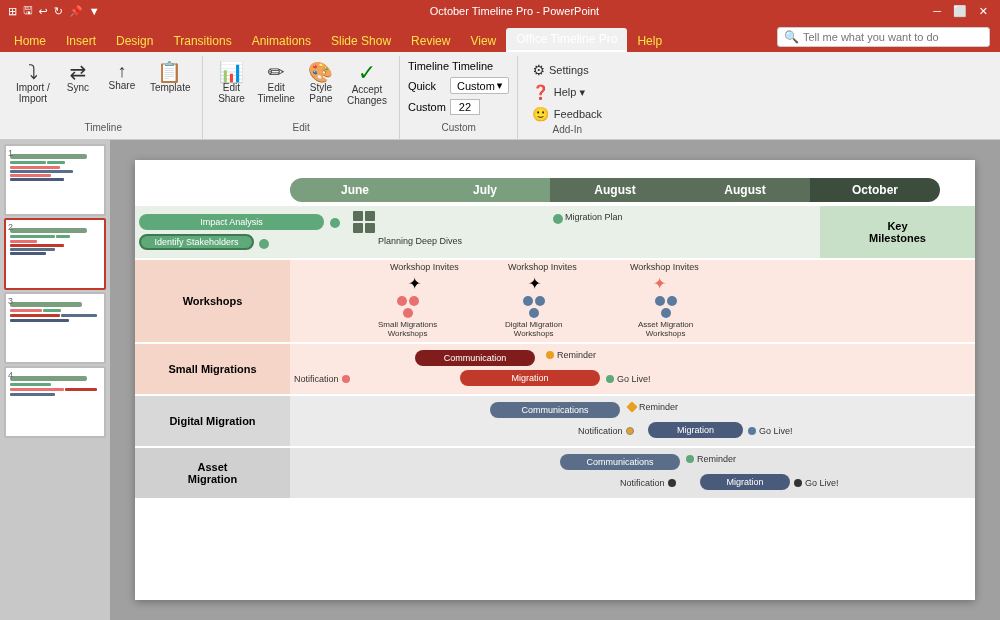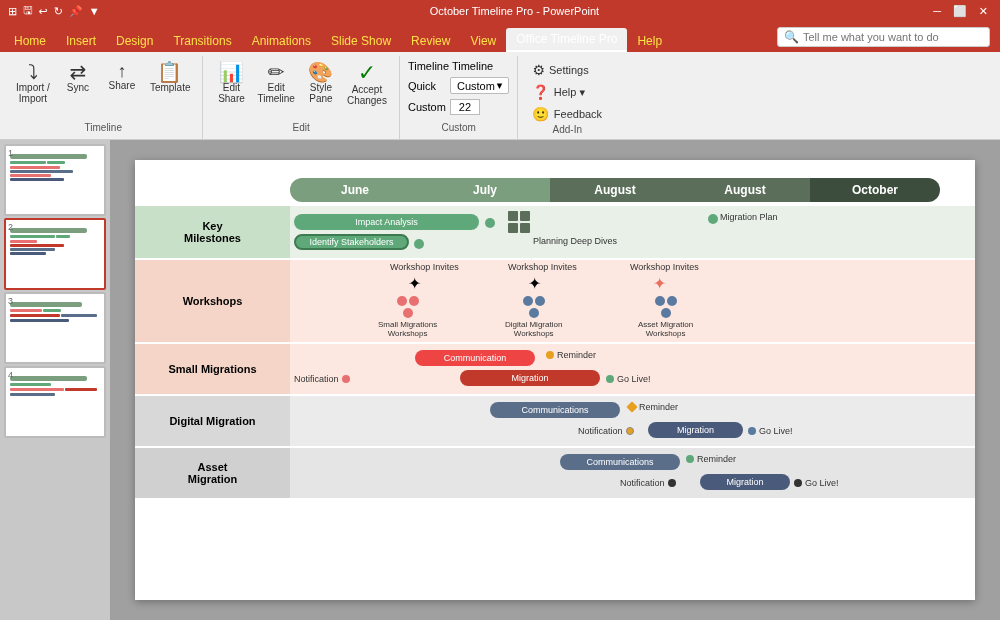--- a/index.html
+++ b/index.html
@@ -248,21 +248,20 @@
 
       <div style="display:flex; margin-left:155px; margin-top:18px; height:24px;">
         <div style="background:#7a9e7e; width:130px; border-radius:14px 0 0 14px; display:flex;align-items:center;justify-content:center; color:white; font-weight:bold; font-size:12px;">June</div>
         <div style="background:#7a9e7e; width:130px; display:flex;align-items:center;justify-content:center; color:white; font-weight:bold; font-size:12px;">July</div>
         <div style="background:#5a6e5a; width:130px; display:flex;align-items:center;justify-content:center; color:white; font-weight:bold; font-size:12px;">August</div>
         <div style="background:#5a6e5a; width:130px; display:flex;align-items:center;justify-content:center; color:white; font-weight:bold; font-size:12px;">August</div>
         <div style="background:#3d4d3d; width:130px; border-radius:0 14px 14px 0; display:flex;align-items:center;justify-content:center; color:white; font-weight:bold; font-size:12px;">October</div>
       </div>
 
       <div style="display:flex; margin-top:4px;">
-        <div style="width:155px; background:#c8dfc8; display:flex; align-items:center; justify-content:center; font-size:11px; font-weight:bold; text-align:center; min-height:52px;">Key<br>Milestones</div>
         <div style="flex:1; background:#e8f0e8; position:relative; min-height:52px; overflow:visible;">
 
           <div style="position:absolute; left:4px; top:8px; width:185px; height:16px; background:#5fa87a; border-radius:8px; display:flex;align-items:center;justify-content:center; font-size:9px; color:white;">Impact Analysis</div>
 
           <div style="position:absolute; left:195px; top:12px; width:10px; height:10px; border-radius:50%; background:#5fa87a;"></div>
 
           <div style="position:absolute; left:218px; top:5px; display:grid; grid-template-columns:repeat(2,10px); gap:2px;">
             <div style="width:10px;height:10px;background:#5a6e5a;border-radius:1px;"></div>
             <div style="width:10px;height:10px;background:#5a6e5a;border-radius:1px;"></div>
             <div style="width:10px;height:10px;background:#5a6e5a;border-radius:1px;"></div>
@@ -271,20 +270,21 @@
 
           <div style="position:absolute; left:4px; top:28px; width:115px; height:16px; background:#5fa87a; border:2px solid #3d7a50; border-radius:8px; display:flex;align-items:center;justify-content:center; font-size:9px; color:white;">Identify Stakeholders</div>
 
           <div style="position:absolute; left:124px; top:33px; width:10px; height:10px; border-radius:50%; background:#5fa87a;"></div>
 
           <div style="position:absolute; left:243px; top:30px; font-size:9px; color:#333;">Planning Deep Dives</div>
 
           <div style="position:absolute; left:418px; top:8px; width:10px; height:10px; border-radius:50%; background:#5fa87a;"></div>
           <div style="position:absolute; left:430px; top:6px; font-size:9px; color:#333;">Migration Plan</div>
         </div>
+        <div style="width:155px; background:#c8dfc8; display:flex; align-items:center; justify-content:center; font-size:11px; font-weight:bold; text-align:center; min-height:52px;">Key<br>Milestones</div>
       </div>
 
       <div style="display:flex; margin-top:2px;">
         <div style="width:155px; background:#f5d5c8; display:flex; align-items:center; justify-content:center; font-size:11px; font-weight:bold; text-align:center; min-height:82px;">Workshops</div>
         <div style="flex:1; background:#fce8e0; position:relative; min-height:82px;">
 
           <div style="position:absolute; left:100px; top:2px; font-size:9px; color:#333; text-align:center;">Workshop Invites</div>
           <div style="position:absolute; left:118px; top:14px; font-size:16px;">✦</div>
 
           <div style="position:absolute; left:218px; top:2px; font-size:9px; color:#333; text-align:center;">Workshop Invites</div>
@@ -319,21 +319,21 @@
             <div style="width:10px;height:10px;border-radius:50%;background:#5a7aa0;margin-top:2px;"></div>
             <div style="font-size:8px;color:#333;text-align:center;margin-top:2px;">Asset Migration<br>Workshops</div>
           </div>
         </div>
       </div>
 
       <div style="display:flex; margin-top:2px;">
         <div style="width:155px; background:#f5d5c8; display:flex; align-items:center; justify-content:center; font-size:11px; font-weight:bold; text-align:center; min-height:50px;">Small Migrations</div>
         <div style="flex:1; background:#fce8e0; position:relative; min-height:50px;">
 
-          <div style="position:absolute; left:125px; top:6px; width:120px; height:16px; background:#ef4444; border-radius:8px; display:flex;align-items:center;justify-content:center; font-size:9px; color:white;">Communication</div>
+          <div style="position:absolute; left:125px; top:6px; width:120px; height:16px; background:#7f1d1d; border-radius:8px; display:flex;align-items:center;justify-content:center; font-size:9px; color:white;">Communication</div>
 
           <div style="position:absolute; left:256px; top:6px; display:flex;align-items:center;gap:3px;">
             <div style="width:8px;height:8px;border-radius:50%;background:#e8a020;"></div>
             <span style="font-size:9px;color:#333;">Reminder</span>
           </div>
 
           <div style="position:absolute; left:4px; top:30px; display:flex;align-items:center;gap:3px;">
             <span style="font-size:9px;color:#333;">Notification</span>
             <div style="width:8px;height:8px;border-radius:50%;background:#e87070;"></div>
           </div>

